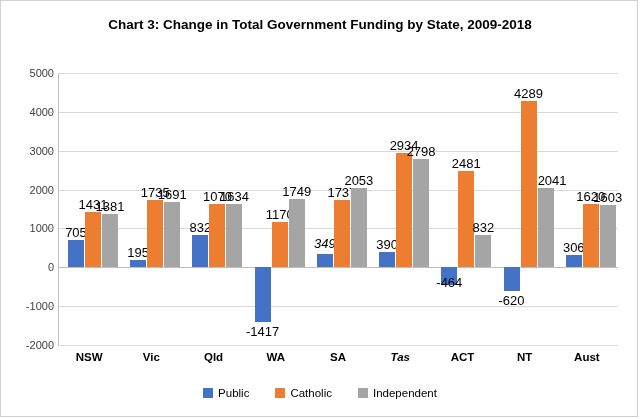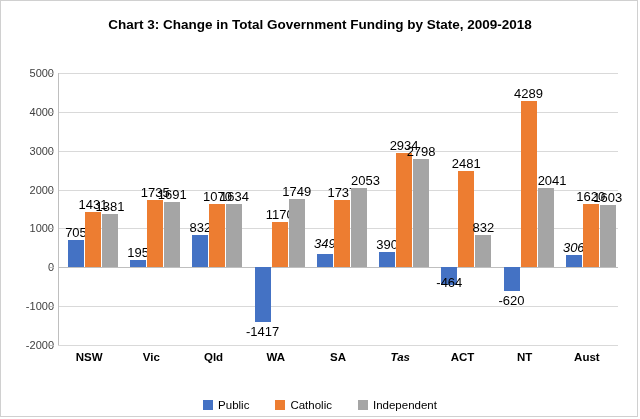--- a/index.html
+++ b/index.html
@@ -118,21 +118,21 @@
     position: absolute;
     left: 0;
     top: 382px;
     width: 638px;
     text-align: center;
     font-size: 11.5px;
     color: #000000;
   }
   .legend-item {
     display: inline-block;
-    margin: 16px 13px;
+    margin: 4px 13px;
     vertical-align: middle;
   }
   .swatch {
     display: inline-block;
     width: 10px;
     height: 10px;
     margin-right: 5px;
     vertical-align: -1px;
   }
 </style>
@@ -208,21 +208,21 @@
         <div class="bar independent" style="top: 126.325px; height: 67.9611px;"></div>
         <div class="dlabel" style="left: 31px; top: 111.325px;">1749</div>
         <div class="xlabel" style="left: -3.88889px;">WA</div>
       </div>
       <div class="group" style="left: 248.889px; width: 62.2222px;">
         <div class="bar public" style="top: 180.725px; height: 13.5611px;"></div>
         <div class="dlabel" style="left: -3px; top: 163px; font-style: italic;">349</div>
         <div class="bar catholic" style="top: 126.791px; height: 67.4949px;"></div>
         <div class="dlabel" style="left: 14px; top: 111.791px;">1737</div>
         <div class="bar independent" style="top: 114.512px; height: 79.7737px;"></div>
-        <div class="dlabel" style="left: 31px; top: 99.512px; text-align: right;">2053</div>
+        <div class="dlabel" style="left: 31px; top: 99.512px;">2053</div>
         <div class="xlabel" style="left: -3.88889px;">SA</div>
       </div>
       <div class="group" style="left: 311.111px; width: 62.2222px;">
         <div class="bar public" style="top: 179.131px; height: 15.1543px;"></div>
         <div class="dlabel" style="left: -3px; top: 164.131px;">390</div>
         <div class="bar catholic" style="top: 80.2789px; height: 114.007px;"></div>
         <div class="dlabel" style="left: 14px; top: 65.2789px;">2934</div>
         <div class="bar independent" style="top: 85.5634px; height: 108.722px;"></div>
         <div class="dlabel" style="left: 31px; top: 70.5634px;">2798</div>
         <div class="xlabel" style="left: -3.88889px; font-style: italic;">Tas</div>
@@ -240,21 +240,21 @@
         <div class="bar public" style="top: 194.286px; height: 24.0914px;"></div>
         <div class="dlabel" style="left: -3px; top: 220.377px;">-620</div>
         <div class="bar catholic" style="top: 27.6274px; height: 166.658px;"></div>
         <div class="dlabel" style="left: 14px; top: 12.6274px;">4289</div>
         <div class="bar independent" style="top: 114.978px; height: 79.3074px;"></div>
         <div class="dlabel" style="left: 31px; top: 99.9783px; text-align: right;">2041</div>
         <div class="xlabel" style="left: -3.88889px;">NT</div>
       </div>
       <div class="group" style="left: 497.778px; width: 62.2222px;">
         <div class="bar public" style="top: 182.395px; height: 11.8903px;"></div>
-        <div class="dlabel" style="left: -3px; top: 167.395px; font-style: italic;">306</div>
+        <div class="dlabel" style="left: -3px; top: 167.395px;">306</div>
         <div class="bar catholic" style="top: 131.337px; height: 62.9486px;"></div>
         <div class="dlabel" style="left: 14px; top: 116.337px;">1620</div>
         <div class="bar independent" style="top: 131.998px; height: 62.288px;"></div>
         <div class="dlabel" style="left: 31px; top: 116.998px;">1603</div>
         <div class="xlabel" style="left: -3.88889px;">Aust</div>
       </div>
     </div>
   <div id="legend"><span class="legend-item"><span class="swatch" style="background: rgb(68, 114, 196);"></span><span>Public</span></span><span class="legend-item"><span class="swatch" style="background: rgb(237, 125, 49);"></span><span>Catholic</span></span><span class="legend-item"><span class="swatch" style="background: rgb(165, 165, 165);"></span><span>Independent</span></span></div>
 
 </div>

